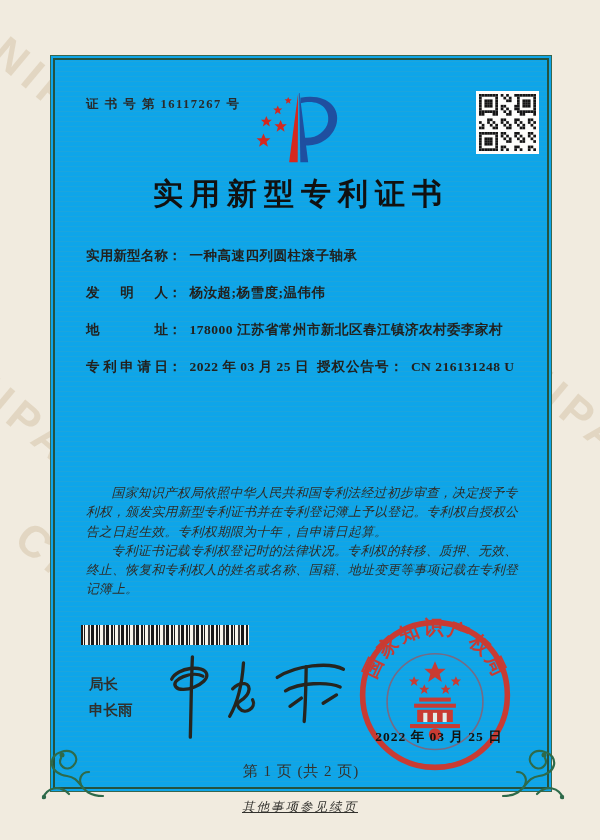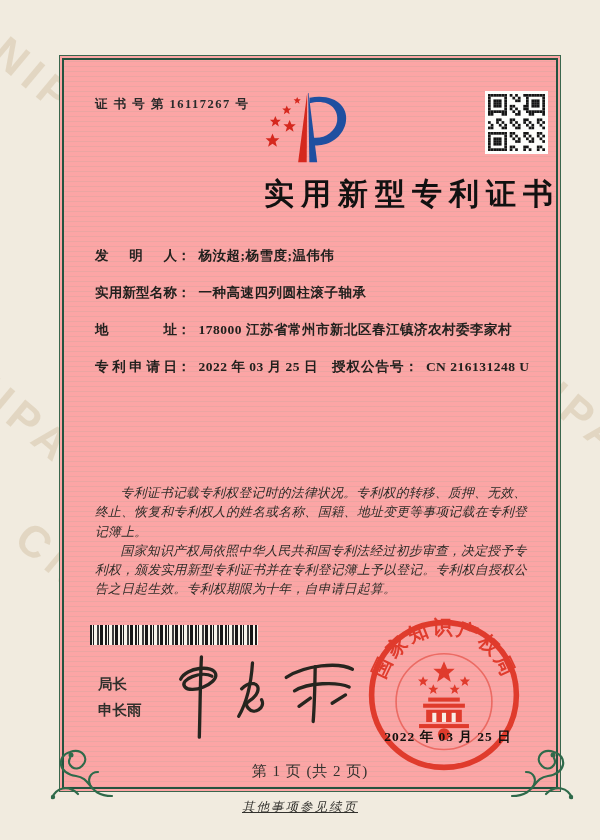--- a/index.html
+++ b/index.html
@@ -1,36 +1,36 @@
 <!DOCTYPE html>
 <html><head>
 <meta charset="utf-8">
 <style>
   html,body{margin:0;padding:0;}
   body{width:600px;height:840px;position:relative;overflow:hidden;
        background:#f1ebdf;font-family:"Liberation Serif","DejaVu Serif",serif;}
   .wm{position:absolute;font-family:"Liberation Sans","DejaVu Sans",sans-serif;
       font-weight:700;font-size:44px;letter-spacing:7px;color:rgba(203,181,146,0.38);
       transform:rotate(40deg);transform-origin:left top;white-space:nowrap;pointer-events:none;}
-  .frame{position:absolute;left:59px;top:55px;width:500px;height:735px;
-         border:1px solid #39664d;background:#fca5a5;}
+  .frame{position:absolute;left:50px;top:55px;width:500px;height:735px;
+         border:1px solid #39664d;background:#0ea5e9;}
   .frame-inner{position:absolute;inset:2px;border:2px solid #24523f;
          background-image:repeating-linear-gradient(0deg,rgba(120,165,140,0.13) 0px,
             rgba(120,165,140,0.13) 1px,transparent 1px,transparent 5px);}
   .certno{position:absolute;left:35px;top:40px;font-size:12.5px;font-weight:600;
           letter-spacing:1.5px;color:#2a2a2a;}
   .logo{position:absolute;left:203px;top:33px;}
   .qr{position:absolute;left:425px;top:35px;background:#fdfdfb;padding:3px;}
-  .title{position:absolute;left:0;top:118px;width:100%;text-align:right;margin:0;
+  .title{position:absolute;left:0;top:118px;width:100%;text-align:center;margin:0;
          font-size:30px;font-weight:700;letter-spacing:7px;color:#111;}
   .fields{position:absolute;left:35px;top:191px;width:445px;}
   .field-row{height:37px;font-size:13.5px;font-weight:600;color:#22211e;white-space:nowrap;}
   .flabel{display:inline-block;width:82px;text-align:justify;text-align-last:justify;
           vertical-align:top;}
-  .flabel2{display:inline-block;margin-left:14px;letter-spacing:1px;}
+  .flabel2{display:inline-block;margin-left:8px;letter-spacing:1px;}
   .colon{margin-right:8px;}
   .fvalue{letter-spacing:0.5px;}
   .paras{position:absolute;left:35px;top:428px;width:437px;font-size:12.8px;
          line-height:19.3px;color:#2e2c28;font-style:italic;font-weight:500;}
   .paras p{margin:0;text-indent:2em;letter-spacing:0.3px;}
   .barcode{position:absolute;left:30px;top:569px;width:168px;height:20px;
      background:repeating-linear-gradient(90deg,#1c1c1c 0 2px,#f7f4eb 2px 3px,
        #1c1c1c 3px 4px,#f7f4eb 4px 7px,#3d3d3d 7px 9px,#f7f4eb 9px 10px,
        #161616 10px 13px,#f7f4eb 13px 15px);}
   .signer{position:absolute;left:38px;top:615px;
@@ -271,36 +271,36 @@
         <rect x="15" y="20" width="1" height="1"></rect>
         <rect x="18" y="20" width="1" height="1"></rect>
         <rect x="20" y="20" width="1" height="1"></rect>
       </g>
   </svg>
 
   <h1 class="title">实用新型专利证书</h1>
 
   <div class="fields">
     <div class="field-row">
-      <span class="flabel">发明人</span><span class="colon">：</span><span class="fvalue">杨汝超;杨雪度;温伟伟</span>
+      <span class="flabel">实用新型名称</span><span class="colon">：</span><span class="fvalue">一种高速四列圆柱滚子轴承</span>
     </div>
     <div class="field-row">
-      <span class="flabel">实用新型名称</span><span class="colon">：</span><span class="fvalue">一种高速四列圆柱滚子轴承</span>
+      <span class="flabel">发明人</span><span class="colon">：</span><span class="fvalue">杨汝超;杨雪度;温伟伟</span>
     </div>
     <div class="field-row">
       <span class="flabel">地址</span><span class="colon">：</span><span class="fvalue">178000 江苏省常州市新北区春江镇济农村委李家村</span>
     </div>
     <div class="field-row">
       <span class="flabel">专利申请日</span><span class="colon">：</span><span class="fvalue">2022 年 03 月 25 日</span><span class="flabel2">授权公告号</span><span class="colon">：</span><span class="fvalue">CN 216131248 U</span>
     </div>
   </div>
 
   <div class="paras">
+    <p>国家知识产权局依照中华人民共和国专利法经过初步审查，决定授予专利权，颁发实用新型专利证书并在专利登记簿上予以登记。专利权自授权公告之日起生效。专利权期限为十年，自申请日起算。</p>
     <p>专利证书记载专利权登记时的法律状况。专利权的转移、质押、无效、终止、恢复和专利权人的姓名或名称、国籍、地址变更等事项记载在专利登记簿上。</p>
-    <p>国家知识产权局依照中华人民共和国专利法经过初步审查，决定授予专利权，颁发实用新型专利证书并在专利登记簿上予以登记。专利权自授权公告之日起生效。专利权期限为十年，自申请日起算。</p>
   </div>
 
   <div class="barcode"></div>
 
   <div class="signer">
     <div>局长</div>
     <div>申长雨</div>
   </div>
 
   <svg class="signature" width="215" height="95" viewBox="0 0 220 95">

